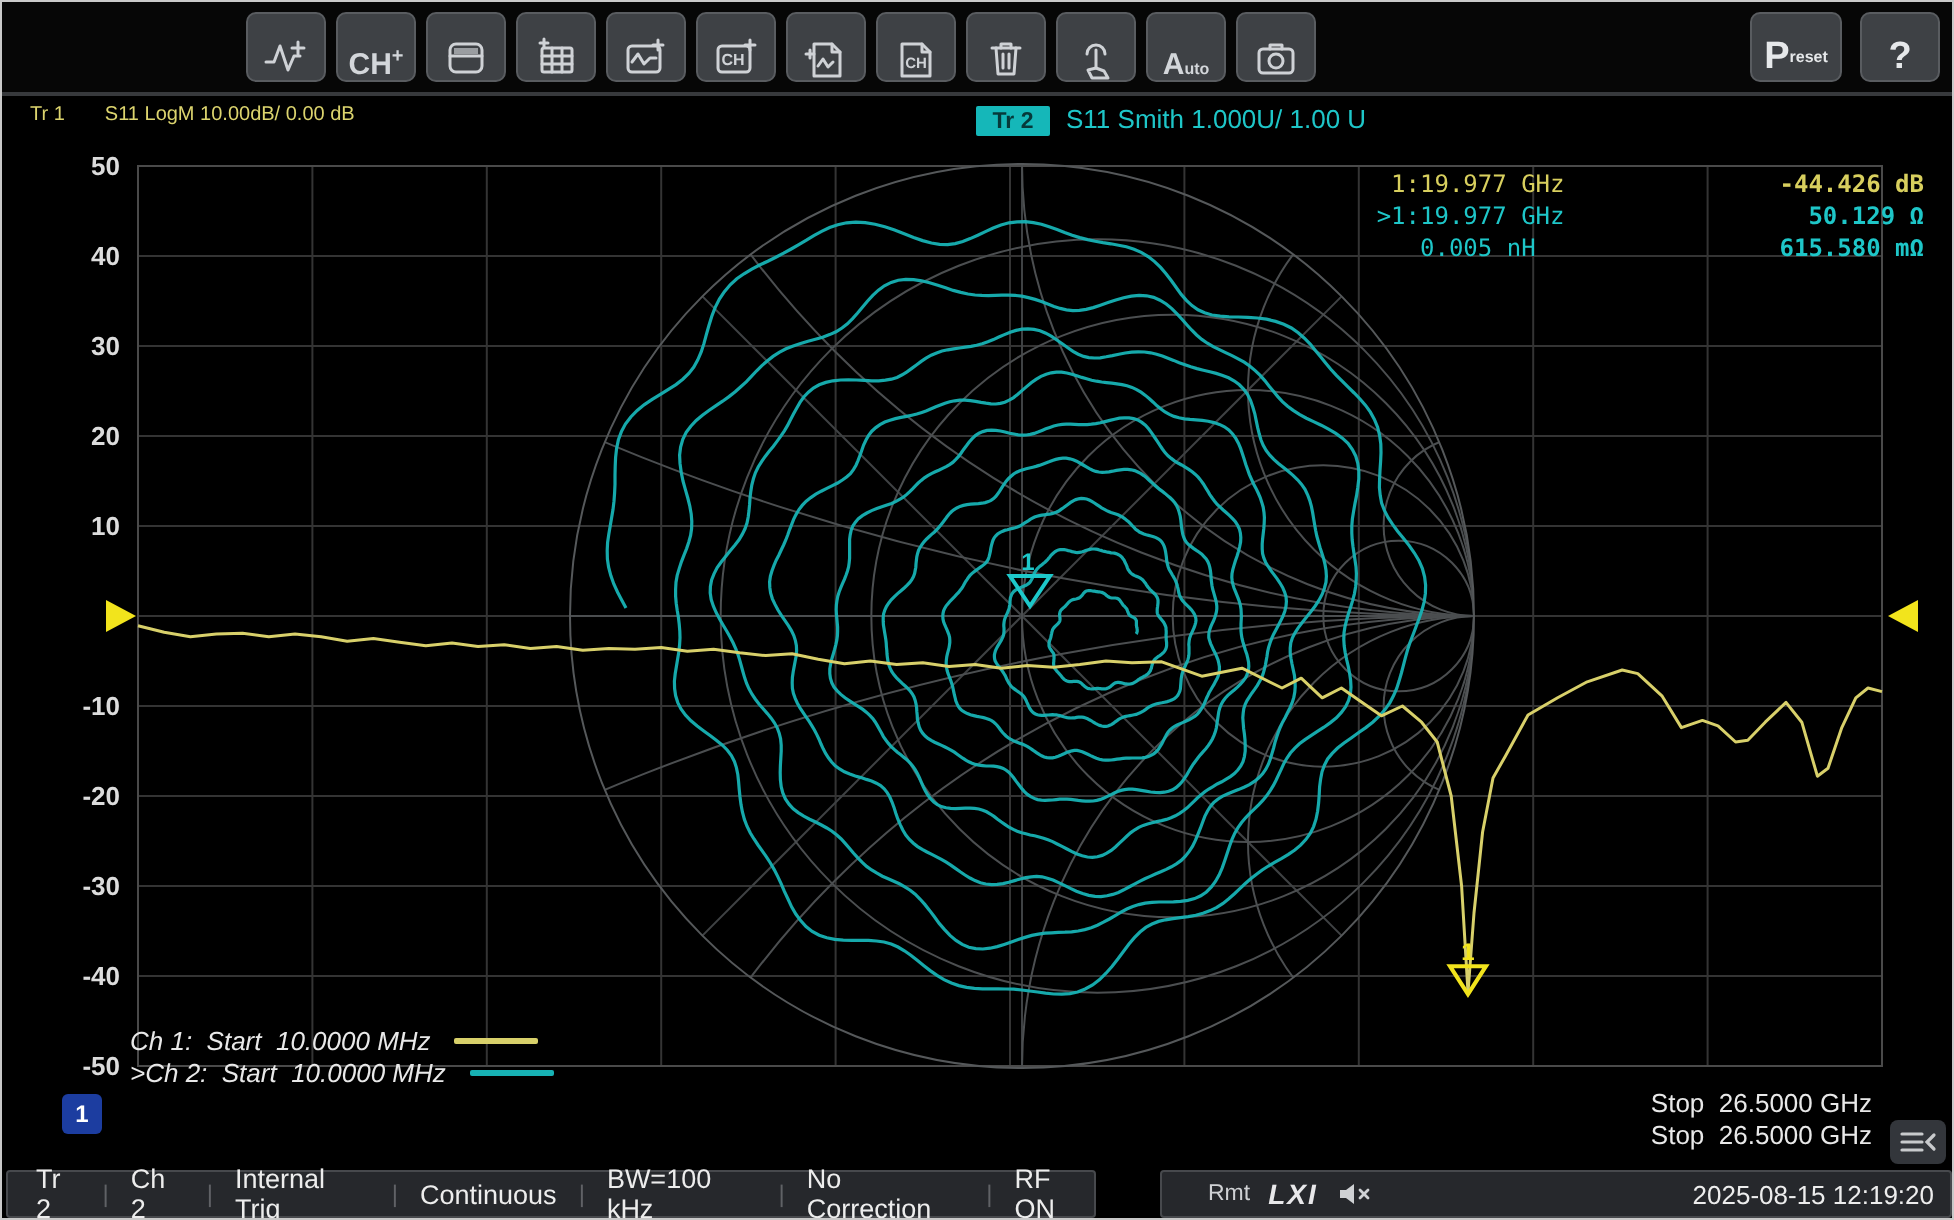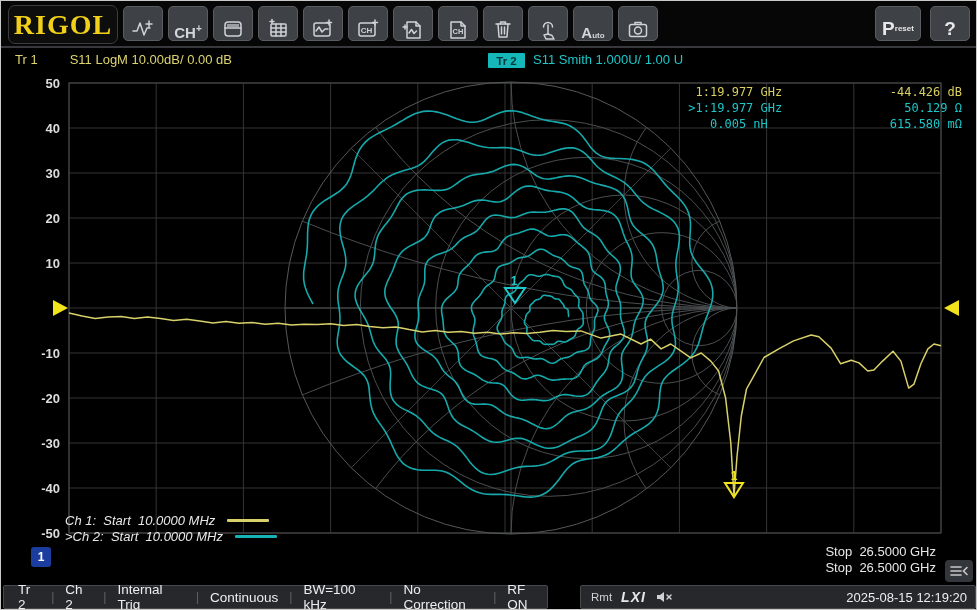--- a/index.html
+++ b/index.html
@@ -19,32 +19,32 @@
   .tb-text sup{font-size:10px;}
   .tb-text small{font-size:8px;font-weight:bold;}
   .tb-right{position:absolute;right:8px;top:5px;display:flex;gap:9px;}
   .preset-inner{display:flex;align-items:center;color:#e6e8ea;}
   .p-big{font-size:19px;font-weight:bold;}
   .p-col{display:flex;flex-direction:row;font-size:8px;line-height:8px;font-weight:bold;font-style:normal;}
   .help-q{font-size:19px;font-weight:bold;color:#e6e8ea;}
   .tb-divider{position:absolute;left:0;top:45px;width:977px;height:2px;background:#37393c;}
 
   
-  .trace1{position:absolute;left:14px;top:51px;font-size:13px;color:#dcd46e;display:flex;gap:32px;white-space:pre;}
+  .trace1{position:absolute;left:14px;top:51px;font-size:10px;color:#dcd46e;display:flex;gap:20px;white-space:pre;}
   .tr2badge{position:absolute;left:487px;top:52px;width:37px;height:15px;background:#15b7b9;color:#06393a;
             font-size:11.5px;font-weight:bold;display:flex;align-items:center;justify-content:center;border-radius:1px;}
   .trace2{position:absolute;left:532px;top:51px;font-size:13px;color:#1ec6c8;white-space:pre;}
 
   
   .marker-readout{position:absolute;top:83px;right:14px;font-family:"DejaVu Sans Mono",monospace;
                   font-size:12px;line-height:16px;}
   .mr-row{display:flex;justify-content:flex-end;}
   .mr-label{width:36px;text-align:right;}
   .mr-freq{width:128px;text-align:left;}
-  .mr-val{width:124px;text-align:right;}
+  .mr-val{width:124px;text-align:right;font-weight:bold;}
   .mr-yellow{color:#d8cf5e;}
   .mr-cyan{color:#1ec6c8;}
 
   
   #chart{position:absolute;left:0;top:0;pointer-events:none;}
 
   
   .ch-badge{position:absolute;left:30px;top:546px;width:20px;height:20px;background:#1c3da0;border-radius:3px;
             color:#fff;font-size:12px;font-weight:bold;display:flex;align-items:center;justify-content:center;}
   .channels{position:absolute;left:64px;top:511px;font-size:13px;color:#e8e8e8;font-style:italic;}
@@ -55,21 +55,21 @@
   .collapse-btn{position:absolute;left:944px;top:559px;width:28px;height:22px;background:#33363b;border-radius:4px;
                 display:flex;align-items:center;justify-content:center;}
 
   
   .statusbar-left{position:absolute;left:2px;top:584px;width:545px;height:24px;background:#26282c;
                   border:1px solid #47494d;border-radius:2px;display:flex;align-items:center;
                   padding-left:14px;gap:11px;font-size:13.5px;color:#ededed;box-sizing:border-box;}
   .sb-sep{color:#606266;font-size:12px;}
   .statusbar-right{position:absolute;left:579px;top:584px;width:396px;height:24px;background:#26282c;
                    border:1px solid #47494d;border-radius:2px;display:flex;align-items:center;
-                   padding:0 8px 0 10px;gap:9px;box-sizing:border-box;}
+                   padding:0 8px 0 23px;gap:9px;box-sizing:border-box;}
   .rmt{font-size:11.5px;color:#cfd1d4;}
   .lxi{font-style:italic;font-weight:bold;font-size:14px;color:#e8e8ea;letter-spacing:1px;}
   .sb-date{margin-left:auto;font-size:13px;color:#ededed;}
 </style>
 </head>
 <body>
 
 <div id="app">
 
   <svg id="chart" width="977" height="610" viewBox="0 0 977 610">
@@ -138,21 +138,20 @@
       <polyline points="68.0,311.9 81.1,315.1 94.2,317.4 107.2,316.0 120.3,315.6 133.4,317.4 146.5,316.0 159.6,317.4 172.6,319.6 185.7,318.3 198.8,320.1 211.9,321.9 225.0,320.5 238.0,322.3 251.1,321.4 264.2,323.2 277.3,322.3 290.4,324.1 303.4,323.2 316.5,323.6 329.6,322.8 342.7,324.6 355.8,323.6 368.8,325.4 381.9,326.8 395.0,325.9 408.1,328.6 421.2,330.9 434.2,329.5 447.3,331.3 460.4,330.4 473.5,332.2 486.6,331.3 499.6,333.1 512.7,331.8 525.8,332.6 538.9,331.3 552.0,329.5 565.0,330.4 579.9,329.9 599.9,337.1 620.0,333.1 640.0,343.0 649.6,338.1 660.1,347.9 669.7,343.0 680.1,350.2 689.7,356.9 700.2,352.0 709.8,360.1 717.6,370.0 724.6,397.0 729.8,442.0 733.0,495.1 736.0,455.5 740.3,415.0 745.5,388.0 751.6,377.2 763.0,356.5 777.8,347.9 792.6,339.9 810.1,334.0 817.9,335.8 830.1,347.1 839.7,362.8 850.2,359.2 858.0,361.9 866.8,370.0 872.9,369.1 881.6,360.1 892.0,350.2 899.9,360.1 907.7,387.1 913.0,383.1 919.9,362.8 926.9,347.9 933.0,343.0 940.0,344.8" fill="none" stroke="#d8d06a" stroke-width="1.5" stroke-linejoin="round"></polyline>
       <polygon points="723.9871999999999,482.1 741.9871999999999,482.1 732.9871999999999,496.1" fill="none" stroke="#f2e41c" stroke-width="2"></polygon>
       <text x="732.9871999999999" y="479.1" fill="#f2e41c" font-size="12" font-weight="bold" text-anchor="middle" font-family="&quot;Liberation Sans&quot;,sans-serif">1</text>
       <polygon points="504,287 524,287 514,302" fill="none" stroke="#1dc8ca" stroke-width="2"></polygon>
       <text x="513" y="284" fill="#1dc8ca" font-size="12" font-weight="bold" text-anchor="middle" font-family="&quot;Liberation Sans&quot;,sans-serif">1</text>
       <polygon points="52,299 52,315 67,307" fill="#f2e41c"></polygon>
       <polygon points="958,299 958,315 943,307" fill="#f2e41c"></polygon>
     </svg>
 
   <div class="toolbar">
-    <div class="logo">RIGOL</div>
     <div class="tb-group" id="tb-group">
         <div class="tb-btn">
           <svg width="24" height="22" viewBox="0 0 24 22">
             <path d="M2 13 h4 l3 -8 l4 12 l3 -7 h3"></path>
             <line x1="18" y1="3" x2="18" y2="9"></line>
             <line x1="15" y1="6" x2="21" y2="6"></line>
           </svg>
         </div>
         <div class="tb-btn">
           <span class="tb-text">CH<sup>+</sup></span>

